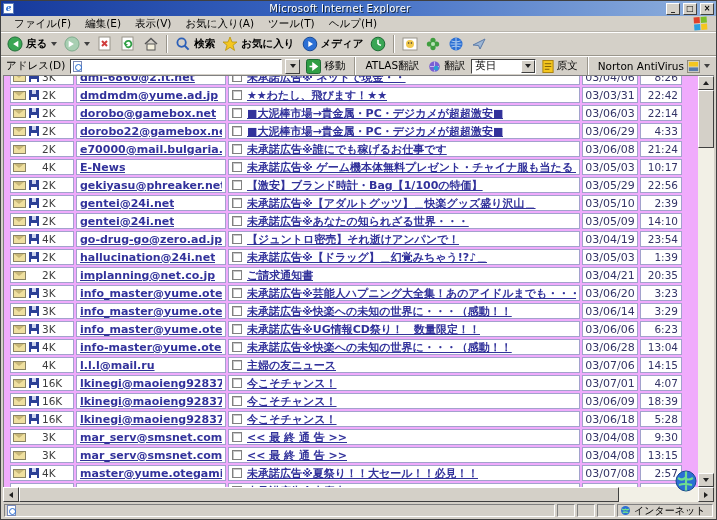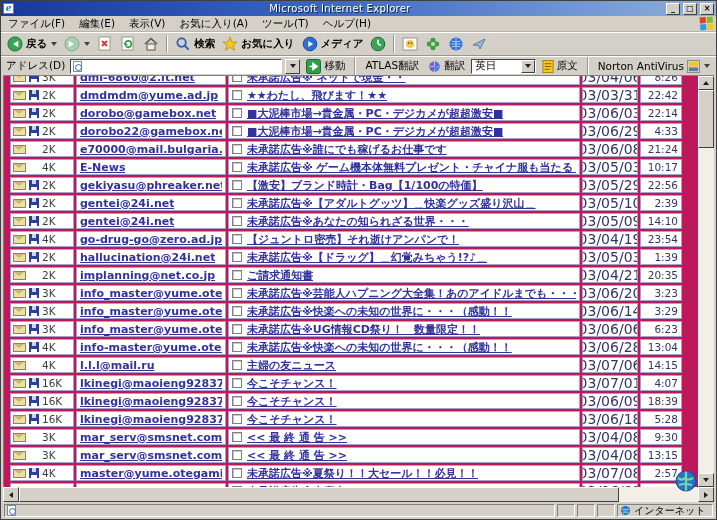--- a/index.html
+++ b/index.html
@@ -14,21 +14,21 @@
   .titlebar { height:15px; flex:none; display:flex; align-items:center; gap:3px;
     background:linear-gradient(to right,#16399b 0%,#3a67c2 45%,#8fb0dd 100%); padding:1px 2px; }
   .ie-logo { width:11px; height:11px; background:#fff; border:1px solid #5a7ab8; flex:none;
     font-family:"DejaVu Serif",serif; font-style:italic; font-weight:bold; font-size:9px; line-height:9px;
     color:#2b6fd4; text-align:center; }
   .title { flex:1; text-align:center; color:#fff; font-weight:normal; font-size:10px; letter-spacing:.3px;
     text-shadow:1px 1px 0 #123; white-space:nowrap; overflow:hidden; }
   .winbtn { width:14px; height:12px; flex:none; background:#d4d0c8; border:1px solid;
     border-color:#fff #404040 #404040 #fff; font-size:8px; line-height:9px; text-align:center; font-weight:bold; }
   
-  .menubar { height:16px; flex:none; display:flex; align-items:center; font-size:10.5px; padding:0 0;
+  .menubar { height:16px; flex:none; display:flex; align-items:center; font-size:10.5px; padding:0 6px;
     border-bottom:1px solid #b8b4ac; }
   .menu-item { padding:1px 7px; white-space:nowrap; }
   .flag-box { margin-left:auto; width:20px; height:14px; display:flex; align-items:center; justify-content:center; }
   .winflag { width:13px; height:13px; display:grid; grid-template-columns:6px 6px; grid-template-rows:6px 6px; gap:1px; transform:rotate(-4deg); }
   .winflag i { display:block; }
   .wf1{background:#e0402a}.wf2{background:#7cbf2a}.wf3{background:#2a9fe0}.wf4{background:#f4c61f}
   
   .toolbar { height:24px; flex:none; display:flex; align-items:center; padding:1px 3px; gap:1px;
     border-top:1px solid #fff; border-bottom:1px solid #9a968c;font-weight:bold; }
   .tbtn { display:flex; align-items:center; gap:3px; padding:1px 3px; font-size:10.5px; white-space:nowrap; }
@@ -44,21 +44,21 @@
   .page-ic { width:9px; height:11px; background:#fff; border:1px solid #7a8ab8; position:relative; flex:none; }
   .page-ic::after { content:""; position:absolute; left:1px; top:2px; width:5px; height:5px;
     border:1px solid #2b6fd4; border-radius:50%; }
   .drop-btn { width:15px; height:15px; background:#d4d0c8; border:1px solid; border-color:#fff #404040 #404040 #fff;
     display:flex; align-items:center; justify-content:center; flex:none; }
   .combo { height:15px; background:#fff; border:1px solid; border-color:#404040 #fff #fff #404040;
     display:flex; align-items:center; padding-left:3px; }
   .combo .drop-btn { margin-left:auto; height:13px; width:14px; }
   
   .content-area { flex:1; min-height:0; display:flex; margin:0 2px; border-top:1px solid #808080; }
-  .viewport { flex:1; position:relative; overflow:hidden; background:#be185d; border-left:1px solid #808080; }
+  .viewport { flex:1; position:relative; overflow:hidden; background:#f0abfc; border-left:1px solid #808080; }
   .vscroll { width:16px; flex:none; background:#f2f0e6; position:relative; }
   .sb-btn { width:16px; height:14px; background:#d4d0c8; border:1px solid; border-color:#fff #404040 #404040 #fff;
     display:flex; align-items:center; justify-content:center; }
   .sb-btn.down { position:absolute; bottom:0; }
   .vthumb { position:absolute; top:14px; left:0; width:16px; height:58px; background:#d4d0c8;
     border:1px solid; border-color:#fff #404040 #404040 #fff; }
   .tri-up { width:0;height:0;border-left:3px solid transparent;border-right:3px solid transparent;border-bottom:4px solid #202020; }
   .tri-down { width:0;height:0;border-left:3px solid transparent;border-right:3px solid transparent;border-top:4px solid #202020; }
   .tri-left { width:0;height:0;border-top:3px solid transparent;border-bottom:3px solid transparent;border-right:4px solid #202020; }
   .tri-right { width:0;height:0;border-top:3px solid transparent;border-bottom:3px solid transparent;border-left:4px solid #202020; }
@@ -67,21 +67,21 @@
   .hthumb { width:600px; background:#d4d0c8; border:1px solid; border-color:#fff #404040 #404040 #fff; }
   .hspacer { flex:1; }
   
   .mail-table { position:absolute; top:-7px; left:6px; }
   .mrow { display:flex; gap:2px; margin-bottom:2px; }
   .cell { height:16px; border:1px solid #a2a2cc; background:#fff; display:flex; align-items:center;
     overflow:hidden; white-space:nowrap; }
   .c-icons { width:64px; padding:0 2px; gap:3px; }
   .c-email { width:150px; padding:0 3px; }
   .c-subject { width:352px; padding:0 3px; gap:5px; }
-  .c-date { width:56px; justify-content:center; color:#333366; font-size:14px; }
+  .c-date { width:56px; justify-content:center; color:#333366; font-size:11px; }
   .c-time { width:42px; justify-content:flex-end; padding-right:3px; color:#333366; font-size:10.5px; }
   .maillink { color:#32329b; font-weight:bold; font-size:11px; text-decoration:underline; overflow:hidden; }
   .size { font-size:10.5px; color:#3c3c3c; }
   .env { width:13px; height:9px; background:#efe0a0; border:1px solid #8a8464; position:relative; flex:none; }
   .env::before { content:""; position:absolute; left:0; top:0;
     border-left:5px solid transparent; border-right:5px solid transparent; border-top:4px solid #c8b878; }
   .floppy { width:10px; height:10px; background:#2b3f96; position:relative; flex:none; }
   .floppy::before { content:""; position:absolute; top:0; left:3px; width:4px; height:4px; background:#cdd4ee; }
   .floppy::after { content:""; position:absolute; bottom:0; left:2px; width:6px; height:3px; background:#fff; }
   .checkbox { width:10px; height:10px; background:#fff; border:1px solid #808080; flex:none;

